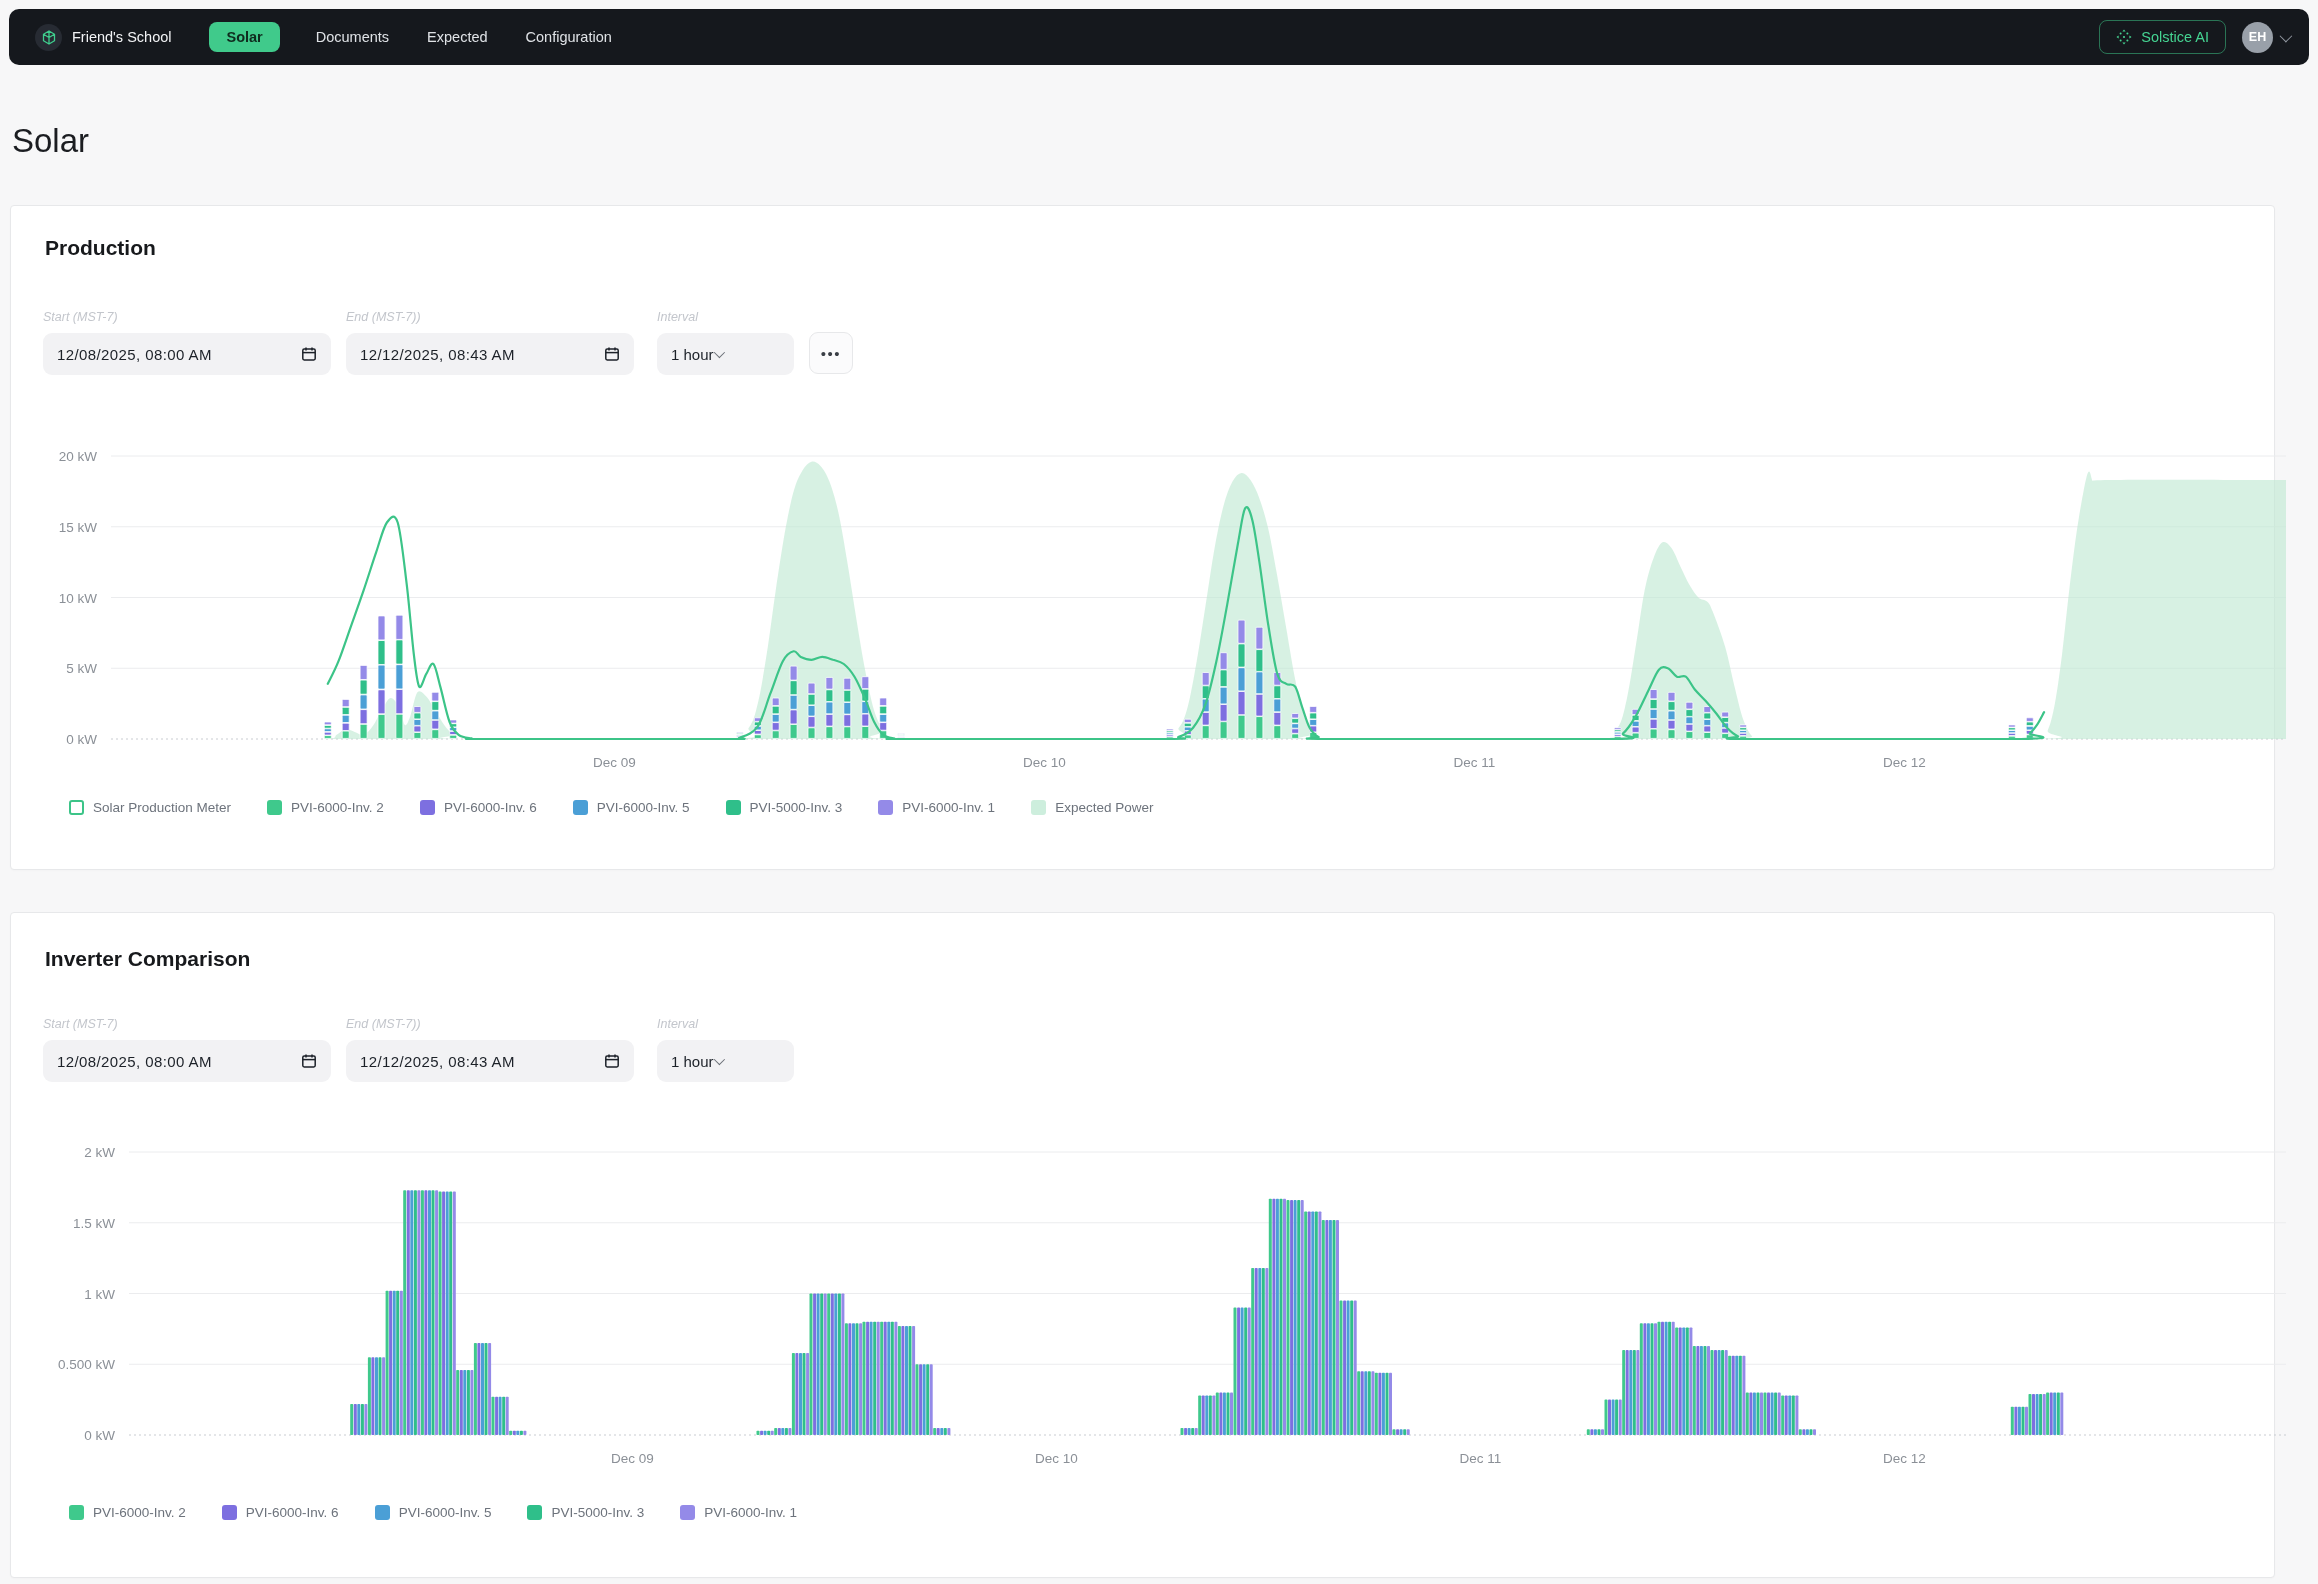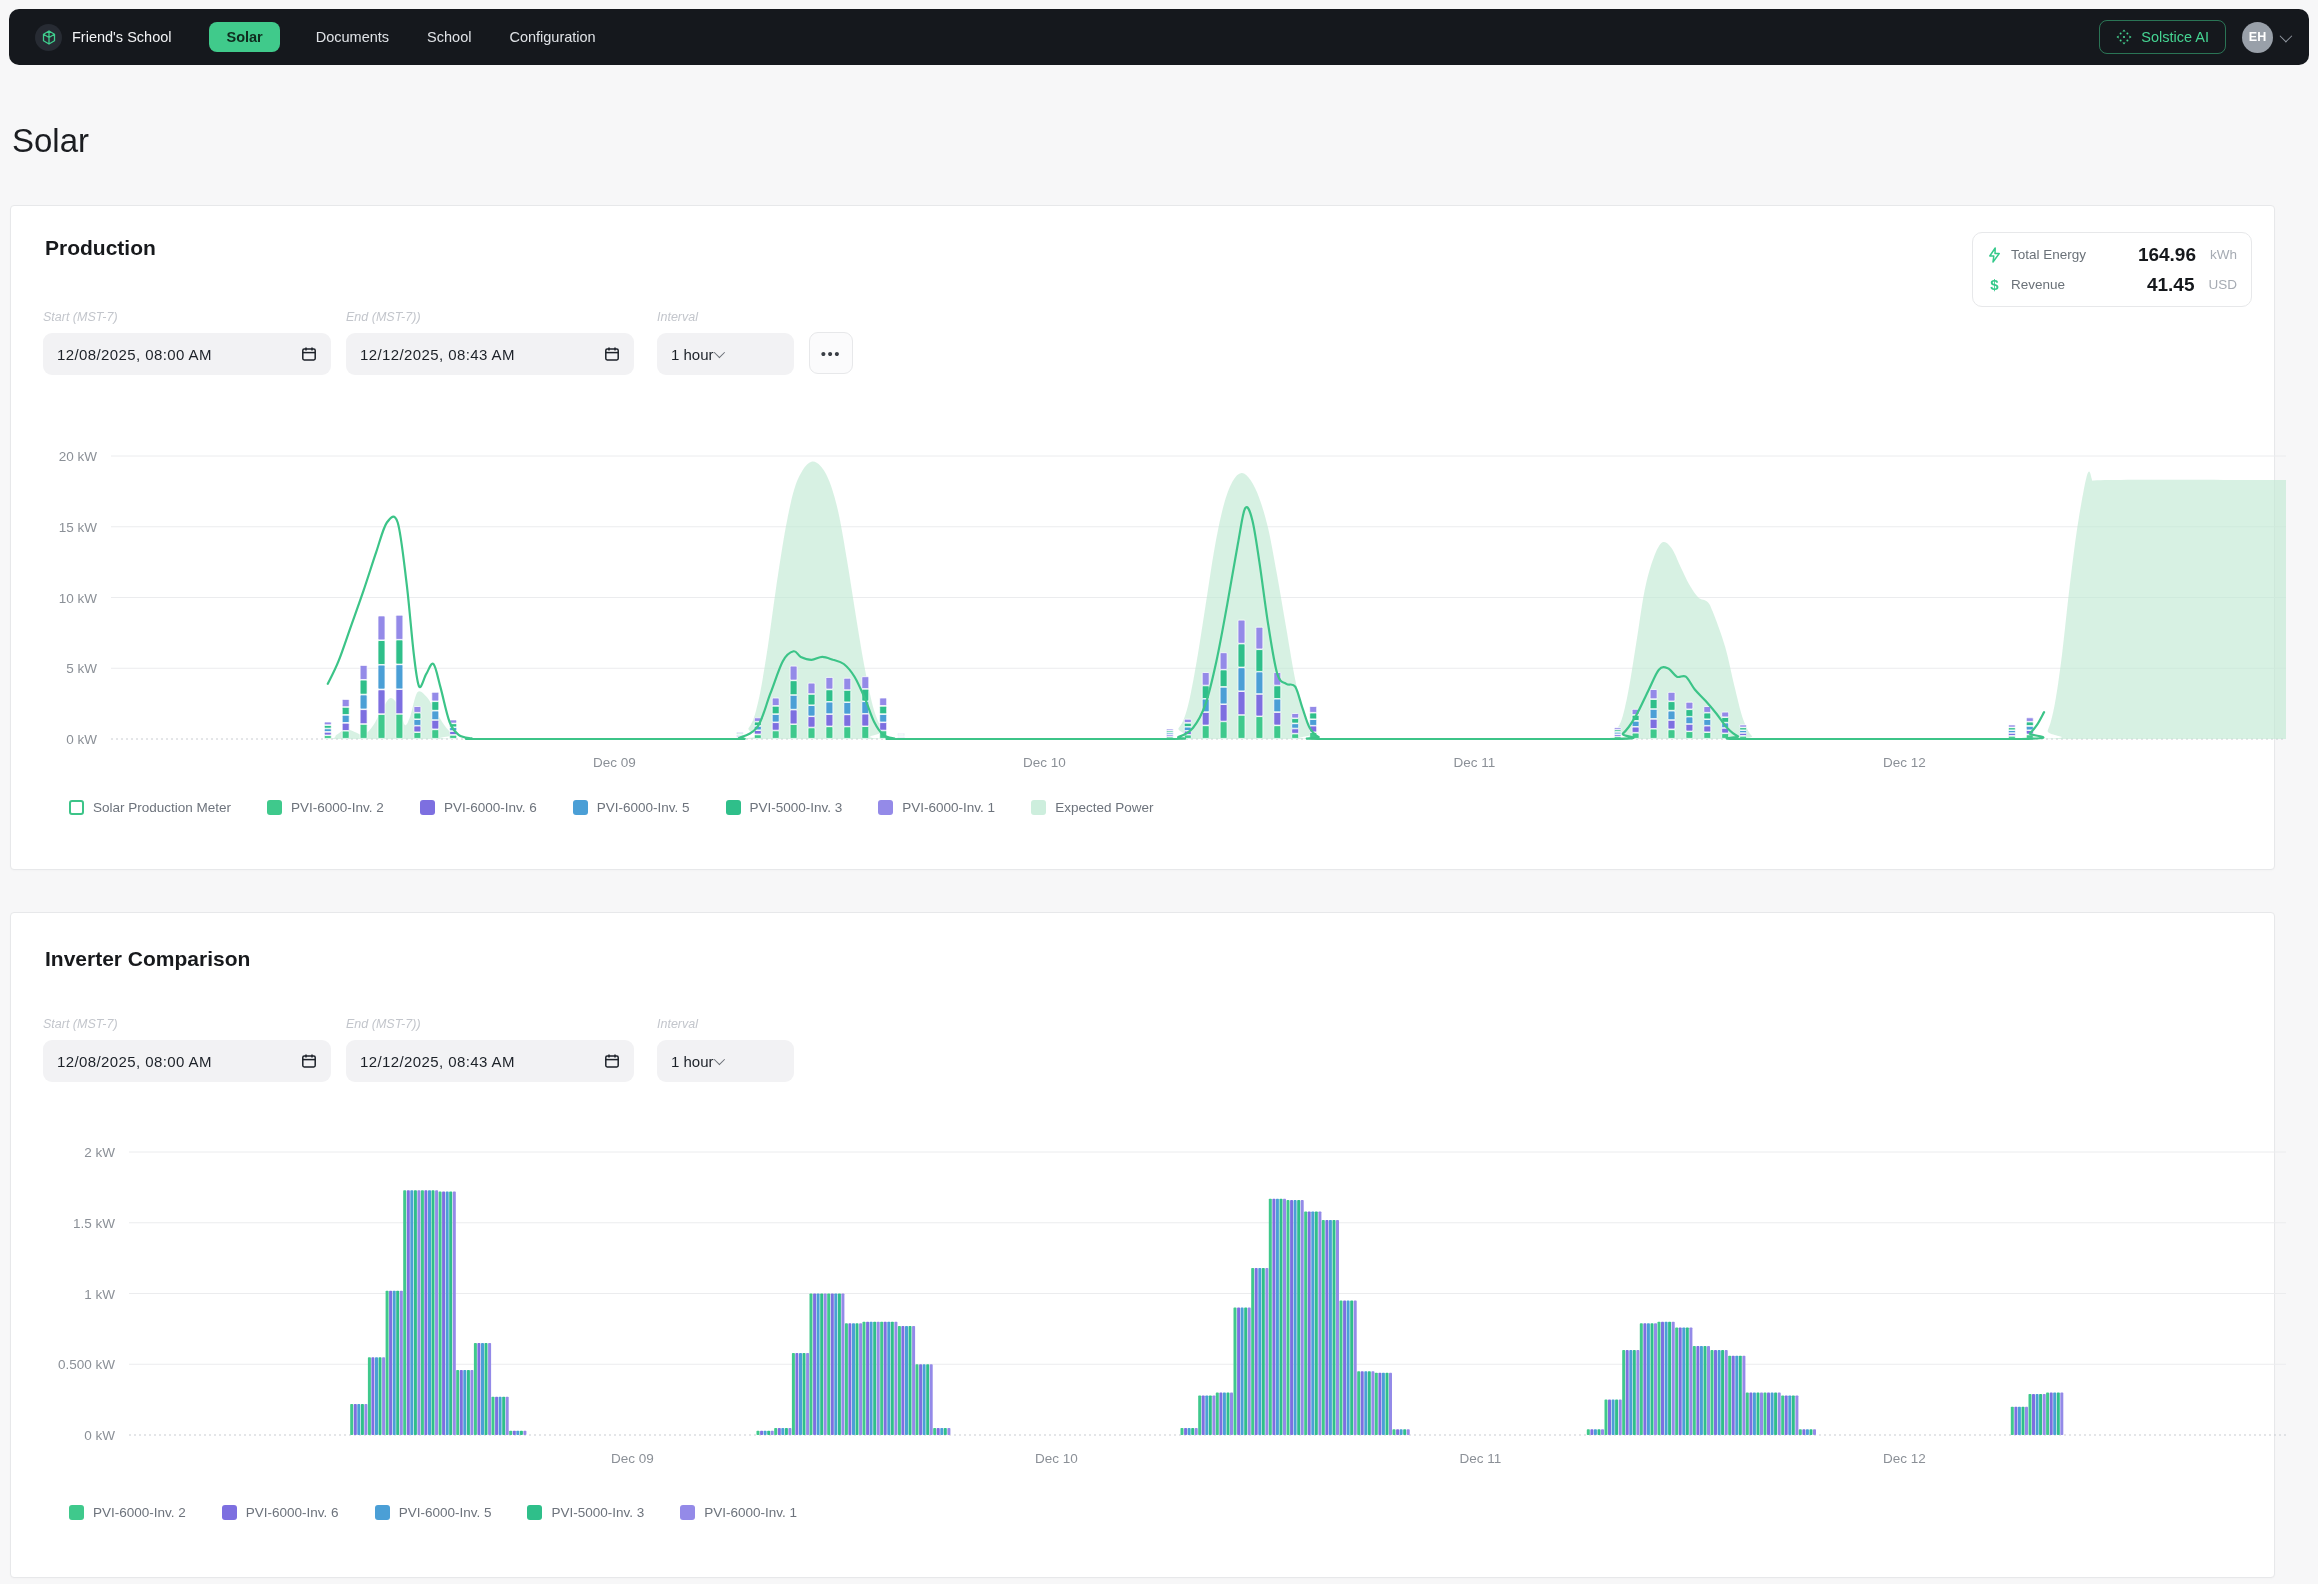--- a/index.html
+++ b/index.html
@@ -57,21 +57,21 @@
     <span class="school-icon">
       <svg width="14" height="15" viewBox="0 0 14 15">
           <path d="M7 1 L12.5 4.2 V10.8 L7 14 L1.5 10.8 V4.2 Z M7 1 V7.5 M1.5 4.2 L7 7.5 L12.5 4.2 M7 14 V7.5" fill="none" stroke="#3fcf8e" stroke-width="1.3" stroke-linejoin="round"></path>
         </svg>
     </span>
     <span class="school-label">Friend's School</span>
   </div>
   <div class="nav-items" id="nav-items">
       <div class="nav-item active">Solar</div>
       <div class="nav-item">Documents</div>
-      <div class="nav-item">School</div>
+      <div class="nav-item">Expected</div>
       <div class="nav-item">Configuration</div>
     </div>
   <div class="nav-right">
     <div class="solstice-btn">
       <span style="display:flex;">
         <svg width="16" height="16" viewBox="0 0 16 16">
           <g fill="#45d492">
             <path d="M8 0.5 L9.6 2.6 H6.4 Z"></path>
               <path d="M8 15.5 L6.4 13.4 H9.6 Z"></path>
             <path d="M0.5 8 L2.6 6.4 V9.6 Z"></path>
@@ -90,38 +90,20 @@
       <div class="avatar">EH</div>
       <div class="chev"></div>
     </div>
   </div>
 </div>
 
 <div class="page-title">Solar</div>
 
 <div class="card" id="card-production">
   <div class="card-title">Production</div>
-  <div class="stats-box" id="prod-stats">
-      <div class="stat-row">
-        <span class="stat-icon">
-          <svg width="13" height="16" viewBox="0 0 13 16">
-            <path d="M7.2 1 L1.8 9 H5.8 L5 15 L11.2 6.6 H7 Z" fill="none" stroke="#34c98a" stroke-width="1.5" stroke-linejoin="round"></path>
-          </svg>
-        </span>
-        <span class="stat-label">Total Energy</span>
-        <span class="stat-value">164.96</span>
-        <span class="stat-unit">kWh</span>
-      </div>
-      <div class="stat-row">
-        <span class="stat-icon">$</span>
-        <span class="stat-label">Revenue</span>
-        <span class="stat-value">41.45</span>
-        <span class="stat-unit">USD</span>
-      </div>
-    </div>
   <div class="controls">
     <div class="ctrl">
       <span class="ctrl-label">Start (MST-7)</span>
       <div class="input-box date">
         <span>12/08/2025, 08:00 AM</span>
         <svg width="16" height="16" viewBox="0 0 16 16">
             <rect x="1.8" y="3" width="12.4" height="11" rx="1.4" fill="none" stroke="#1c2128" stroke-width="1.5"></rect>
             <line x1="5" y1="1.4" x2="5" y2="4.4" stroke="#1c2128" stroke-width="1.5"></line>
             <line x1="11" y1="1.4" x2="11" y2="4.4" stroke="#1c2128" stroke-width="1.5"></line>
             <line x1="1.8" y1="6.6" x2="14.2" y2="6.6" stroke="#1c2128" stroke-width="1.5"></line>

